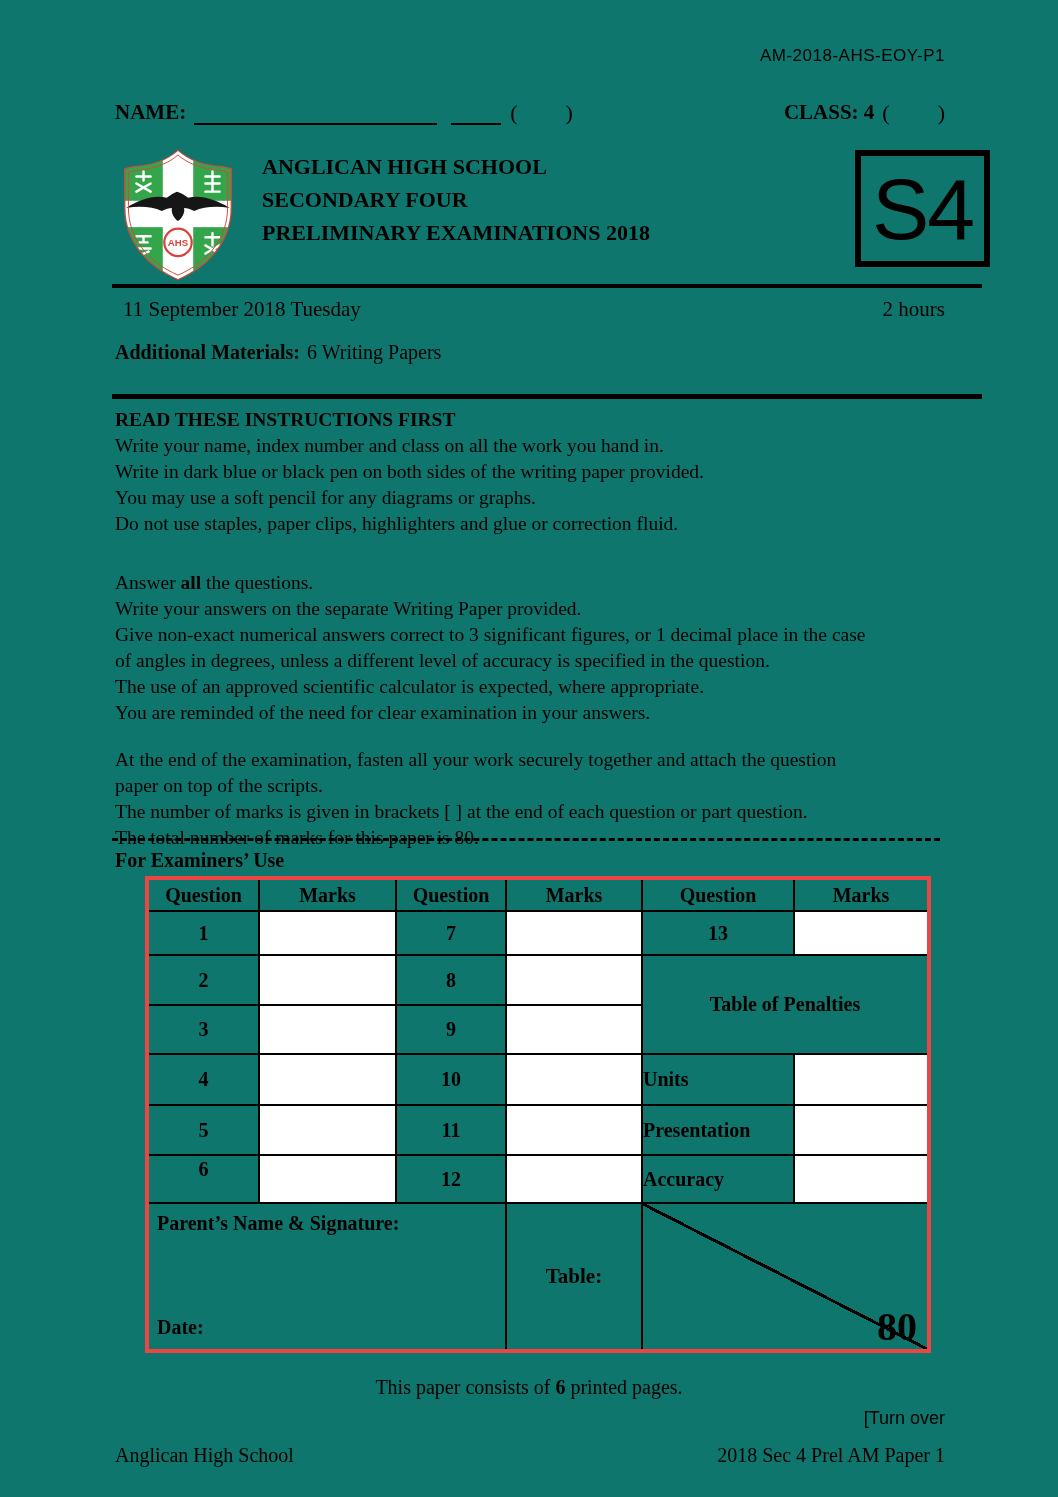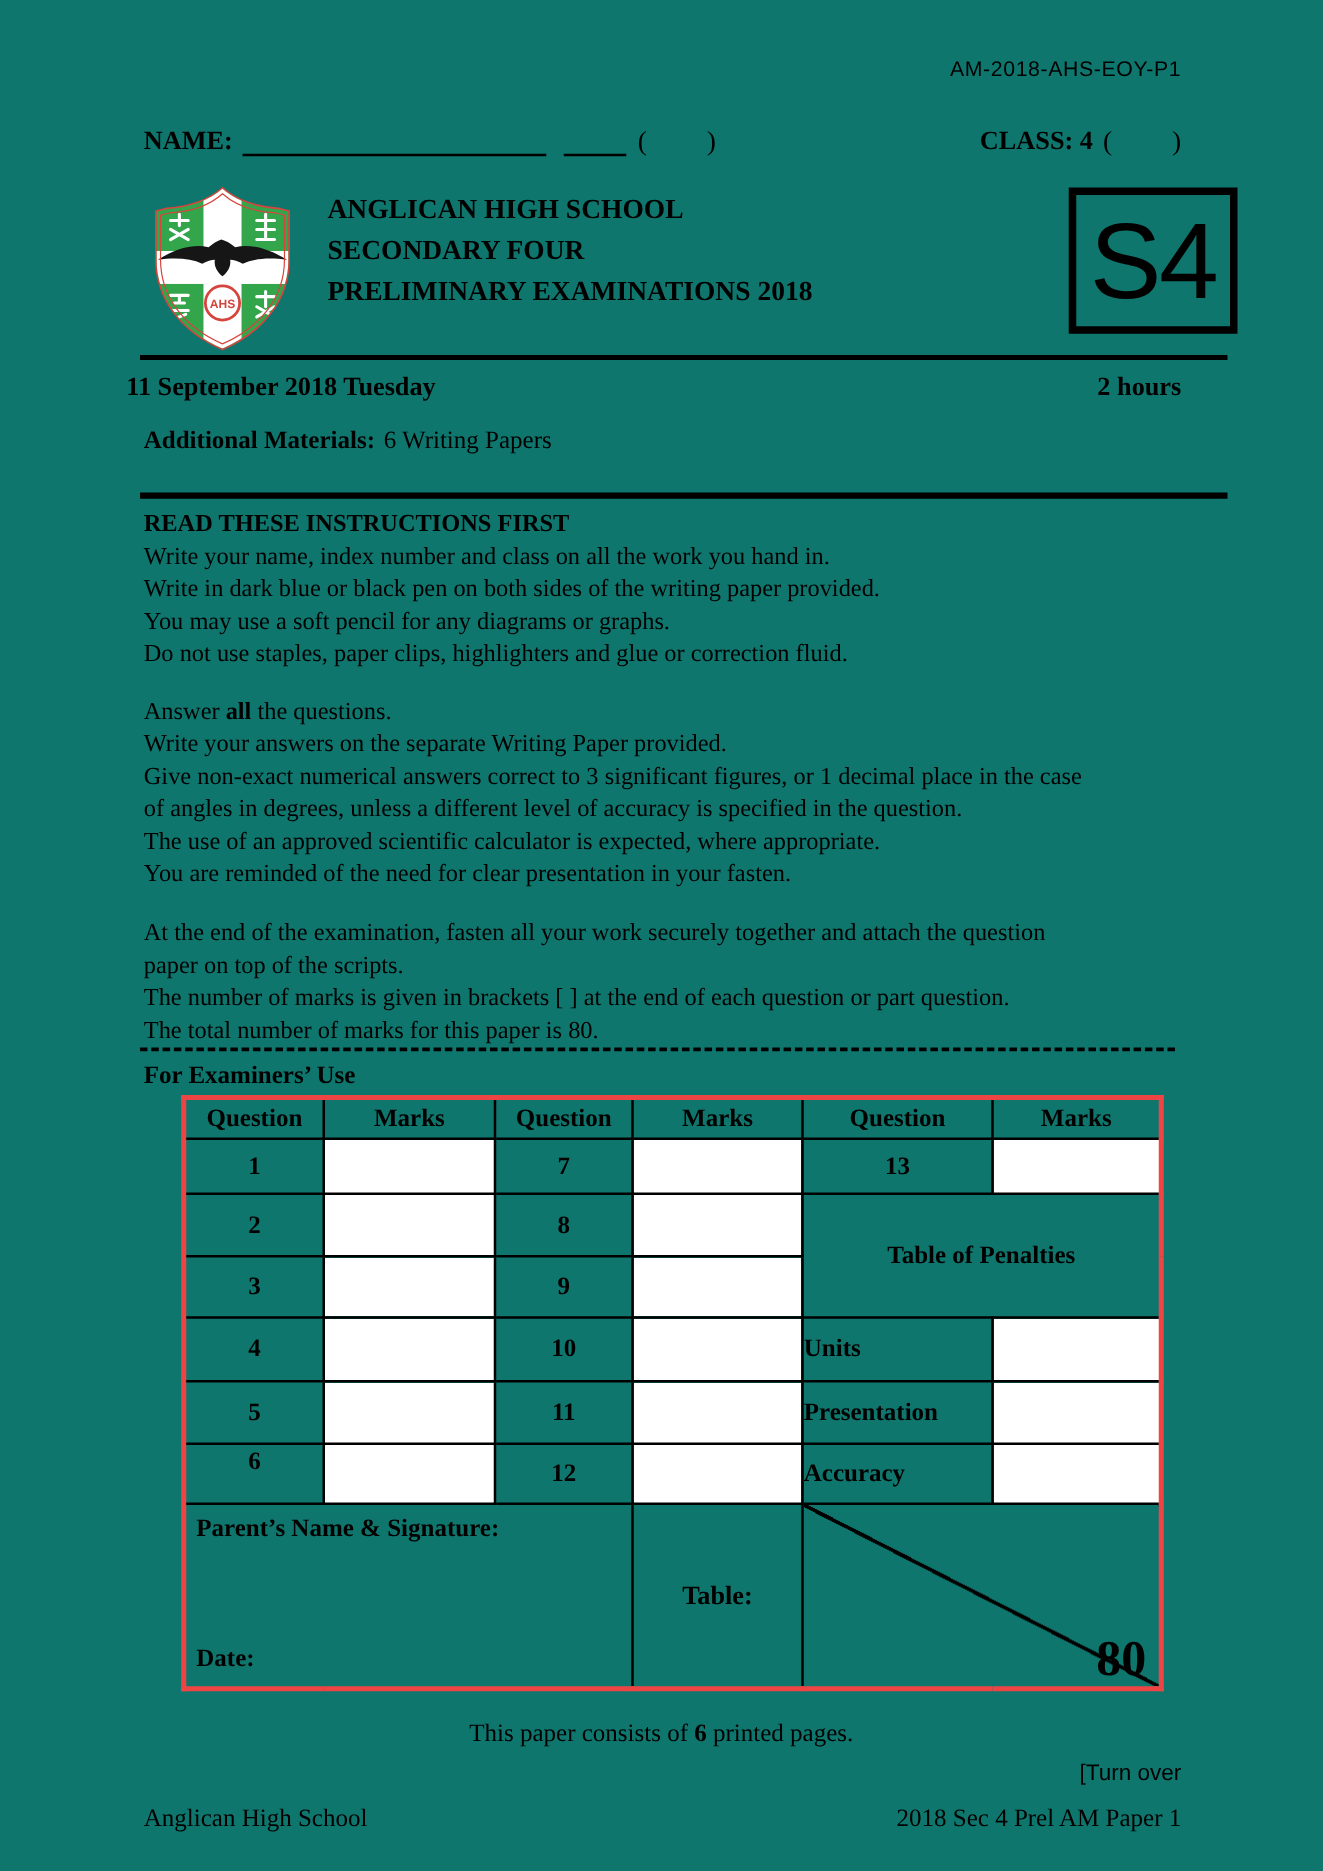--- a/index.html
+++ b/index.html
@@ -21,27 +21,27 @@
   
   .crest{top:146px;left:110px;}
   .titles{top:150px;left:262px;font-size:22px;line-height:33px;font-weight:bold;}
   .s4-box{top:150px;left:855px;width:135px;height:117px;border:6px solid #000;
           box-sizing:border-box;display:flex;align-items:center;justify-content:center;
           font-family:"Liberation Sans","DejaVu Sans",sans-serif;font-size:86px;
           letter-spacing:-2px;line-height:1;}
   .rule{left:112px;width:870px;background:#000;}
   .rule1{top:284px;height:4px;}
   .rule2{top:394px;height:5px;}
-  .date-row{top:297px;left:101px;right:113px;display:flex;justify-content:space-between;
-            font-size:21px;font-weight:bold;}
+  .date-row{top:297px;left:123px;right:113px;display:flex;justify-content:space-between;
+            font-size:21px;font-weight:normal;}
   .materials{top:341px;left:115px;font-size:20px;}
   .materials .val{margin-left:7px;}
   
   .instructions{top:407px;left:115px;width:830px;font-size:19.5px;line-height:26px;}
-  .instructions .gap1{margin-top:20px;}
+  .instructions .gap1{margin-top:33px;}
   .instructions .gap2{margin-top:21px;}
   
   .dash{top:838px;left:112px;width:828px;border-top:3px dashed #000;}
   .exam-title{top:849px;left:115px;font-size:20px;font-weight:bold;}
   
   table.exam{position:absolute;top:876px;left:145px;border-collapse:collapse;
              table-layout:fixed;width:782px;font-size:20px;}
   table.exam th,table.exam td{border:2px solid #000;padding:0;overflow:hidden;}
   table.exam{border:4px solid #ef4444;}
   th.hdr{height:30px;font-weight:bold;text-align:center;}
@@ -137,21 +137,21 @@
     <div class="b">READ THESE INSTRUCTIONS FIRST</div>
     <div>Write your name, index number and class on all the work you hand in.</div>
     <div>Write in dark blue or black pen on both sides of the writing paper provided.</div>
     <div>You may use a soft pencil for any diagrams or graphs.</div>
     <div>Do not use staples, paper clips, highlighters and glue or correction fluid.</div>
     <div class="gap1"><span>Answer </span><span class="b">all</span><span> the questions.</span></div>
     <div>Write your answers on the separate Writing Paper provided.</div>
     <div>Give non-exact numerical answers correct to 3 significant figures, or 1 decimal place in the case</div>
     <div>of angles in degrees, unless a different level of accuracy is specified in the question.</div>
     <div>The use of an approved scientific calculator is expected, where appropriate.</div>
-    <div>You are reminded of the need for clear presentation in your fasten.</div>
+    <div>You are reminded of the need for clear examination in your answers.</div>
     <div class="gap2">At the end of the examination, fasten all your work securely together and attach the question</div>
     <div>paper on top of the scripts.</div>
     <div>The number of marks is given in brackets [  ] at the end of each question or part question.</div>
     <div>The total number of marks for this paper is 80.</div>
   </div>
 
   <div class="abs dash"></div>
 
   <div class="abs exam-title">For Examiners’ Use</div>
 

